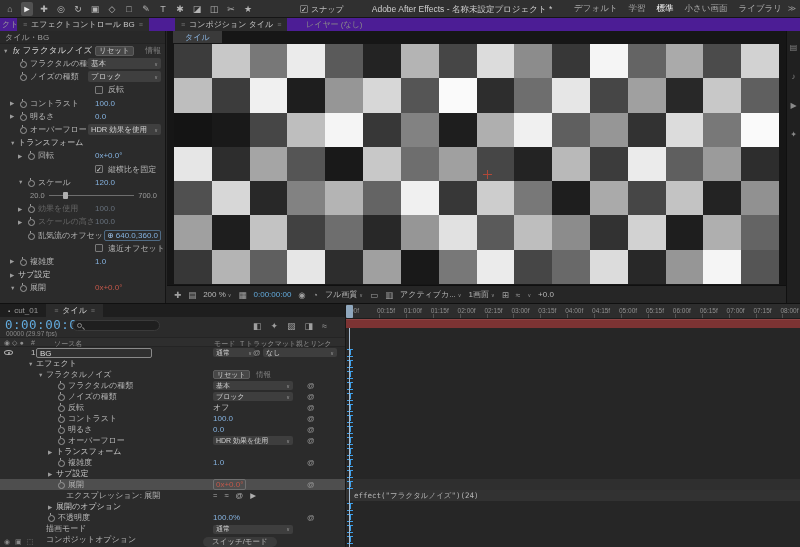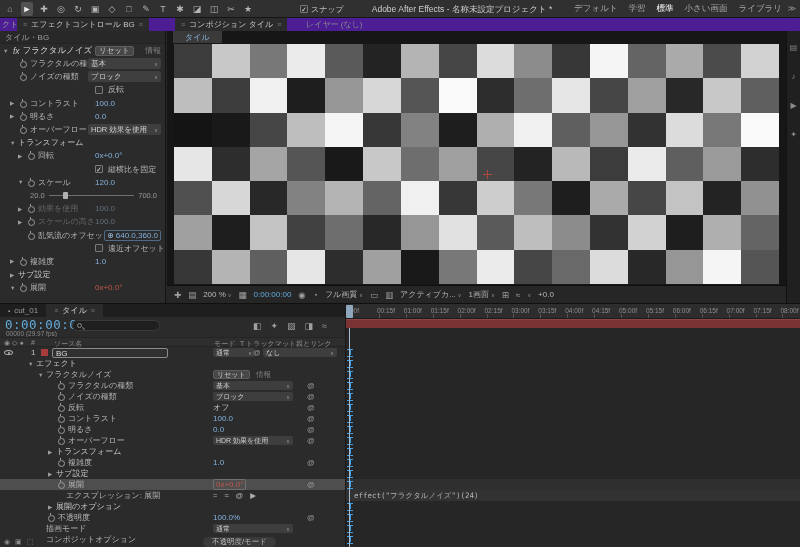--- a/index.html
+++ b/index.html
@@ -92,21 +92,21 @@
   #tl-cols{position:absolute;left:0;top:33px;width:345px;height:10px;font-size:7px;color:#8f8f8f;background:#2e2e2e;border-top:1px solid #242424;border-bottom:1px solid #242424}
   #tl-cols span{position:absolute;top:1px;white-space:nowrap}
   #tl-rows{position:absolute;left:0;top:43px;width:345px}
   .tlrow{position:relative;height:11px;display:flex;align-items:center;font-size:8px;color:#b5b5b5}
   .tlrow.sel{background:#4e4e4e}
   .tlabel{white-space:nowrap}
   .eye{width:9px;height:5px;border:1px solid #b5b5b5;border-radius:50%;position:relative;flex:none}
   .eye::after{content:"";position:absolute;left:3px;top:1px;width:2px;height:2px;background:#b5b5b5;border-radius:50%}
   .lnum{position:absolute;left:31px;color:#c5c5c5}
   .label-sq{position:absolute;left:41px;width:7px;height:7px;background:#a83c3c}
-  .lname{position:absolute;left:52px;width:116px;height:10px;border:1px solid #8a8a8a;border-radius:2px;background:#303030;color:#ddd;padding:0 3px;line-height:9px}
+  .lname{position:absolute;left:36px;width:116px;height:10px;border:1px solid #8a8a8a;border-radius:2px;background:#303030;color:#ddd;padding:0 3px;line-height:9px}
   .tval{position:absolute;left:213px;font-size:8px;display:flex;gap:2px;align-items:center}
   .tval.box{border:1px solid #707070;border-radius:2px;padding:0 2px}
   .tplain{color:#c0c0c0}
   .tdd{position:absolute;left:213px;width:80px;height:9.5px;background:#3e3e3e;border-radius:2px;display:flex;align-items:center;padding:0 3px;font-size:7px;color:#cfcfcf;overflow:hidden;white-space:nowrap}
   .whip{position:absolute;left:307px;font-size:7.5px;color:#9a9a9a}
   .chip2{position:absolute;left:213px;background:#474747;border:1px solid #5d5d5d;border-radius:2px;padding:0 3px;height:9px;font-size:7px;color:#ccc;display:inline-flex;align-items:center}
   .tinfo{position:absolute;left:256px;font-size:7.5px;color:#7d7d7d}
   .exicons{position:absolute;left:213px;display:flex;gap:7px;font-size:7.5px;color:#b0b0b0}
   #tl-footer-left{position:absolute;left:4px;bottom:2px;display:flex;gap:5px;font-size:7px;color:#8a8a8a;z-index:6}
   #tl-switchmode{position:absolute;left:203px;bottom:1px;height:10px;padding:0 9px;border-radius:5px;background:#3a3a3a;font-size:7.5px;color:#bcbcbc;display:flex;align-items:center;z-index:6}
@@ -652,40 +652,40 @@
           </div>
           <div class="tlrow" style="padding-left: 38px;">
             <span class="twirl"></span>
             <span class="sw"></span>
             <span class="tlabel">不透明度</span>
             <span class="tval">
               <span class="num">100.0%</span>
             </span>
             <span class="whip">@</span>
           </div>
-          <div class="tlrow" style="padding-left: 38px;">
+          <div class="tlrow" style="padding-left: 38px; align-items: flex-end;">
             <span class="twirl"></span>
             <span class="tlabel">描画モード</span>
             <span class="tdd">
               <span>通常</span>
               <span class="caret">∨</span>
             </span>
           </div>
           <div class="tlrow" style="padding-left: 38px;">
             <span class="twirl"></span>
             <span class="tlabel">コンポジットオプション</span>
             <span class="tval tplain">＋ −</span>
           </div>
         </div>
       <div id="tl-footer-left">
           <span>◉</span>
           <span>▣</span>
           <span>⬚</span>
         </div>
-      <div id="tl-switchmode">不透明度/モード</div>
+      <div id="tl-switchmode">スイッチ/モード</div>
     </div>
     <div id="tl-right">
       <div id="ruler">
           <span class="rtick" style="left: 4px;">00f</span>
           <div class="rline" style="left: 6px;"></div>
           <span class="rtick" style="left: 30.9px;">00:15f</span>
           <div class="rline" style="left: 32.9px;"></div>
           <span class="rtick" style="left: 57.8px;">01:00f</span>
           <div class="rline" style="left: 59.8px;"></div>
           <span class="rtick" style="left: 84.7px;">01:15f</span>

